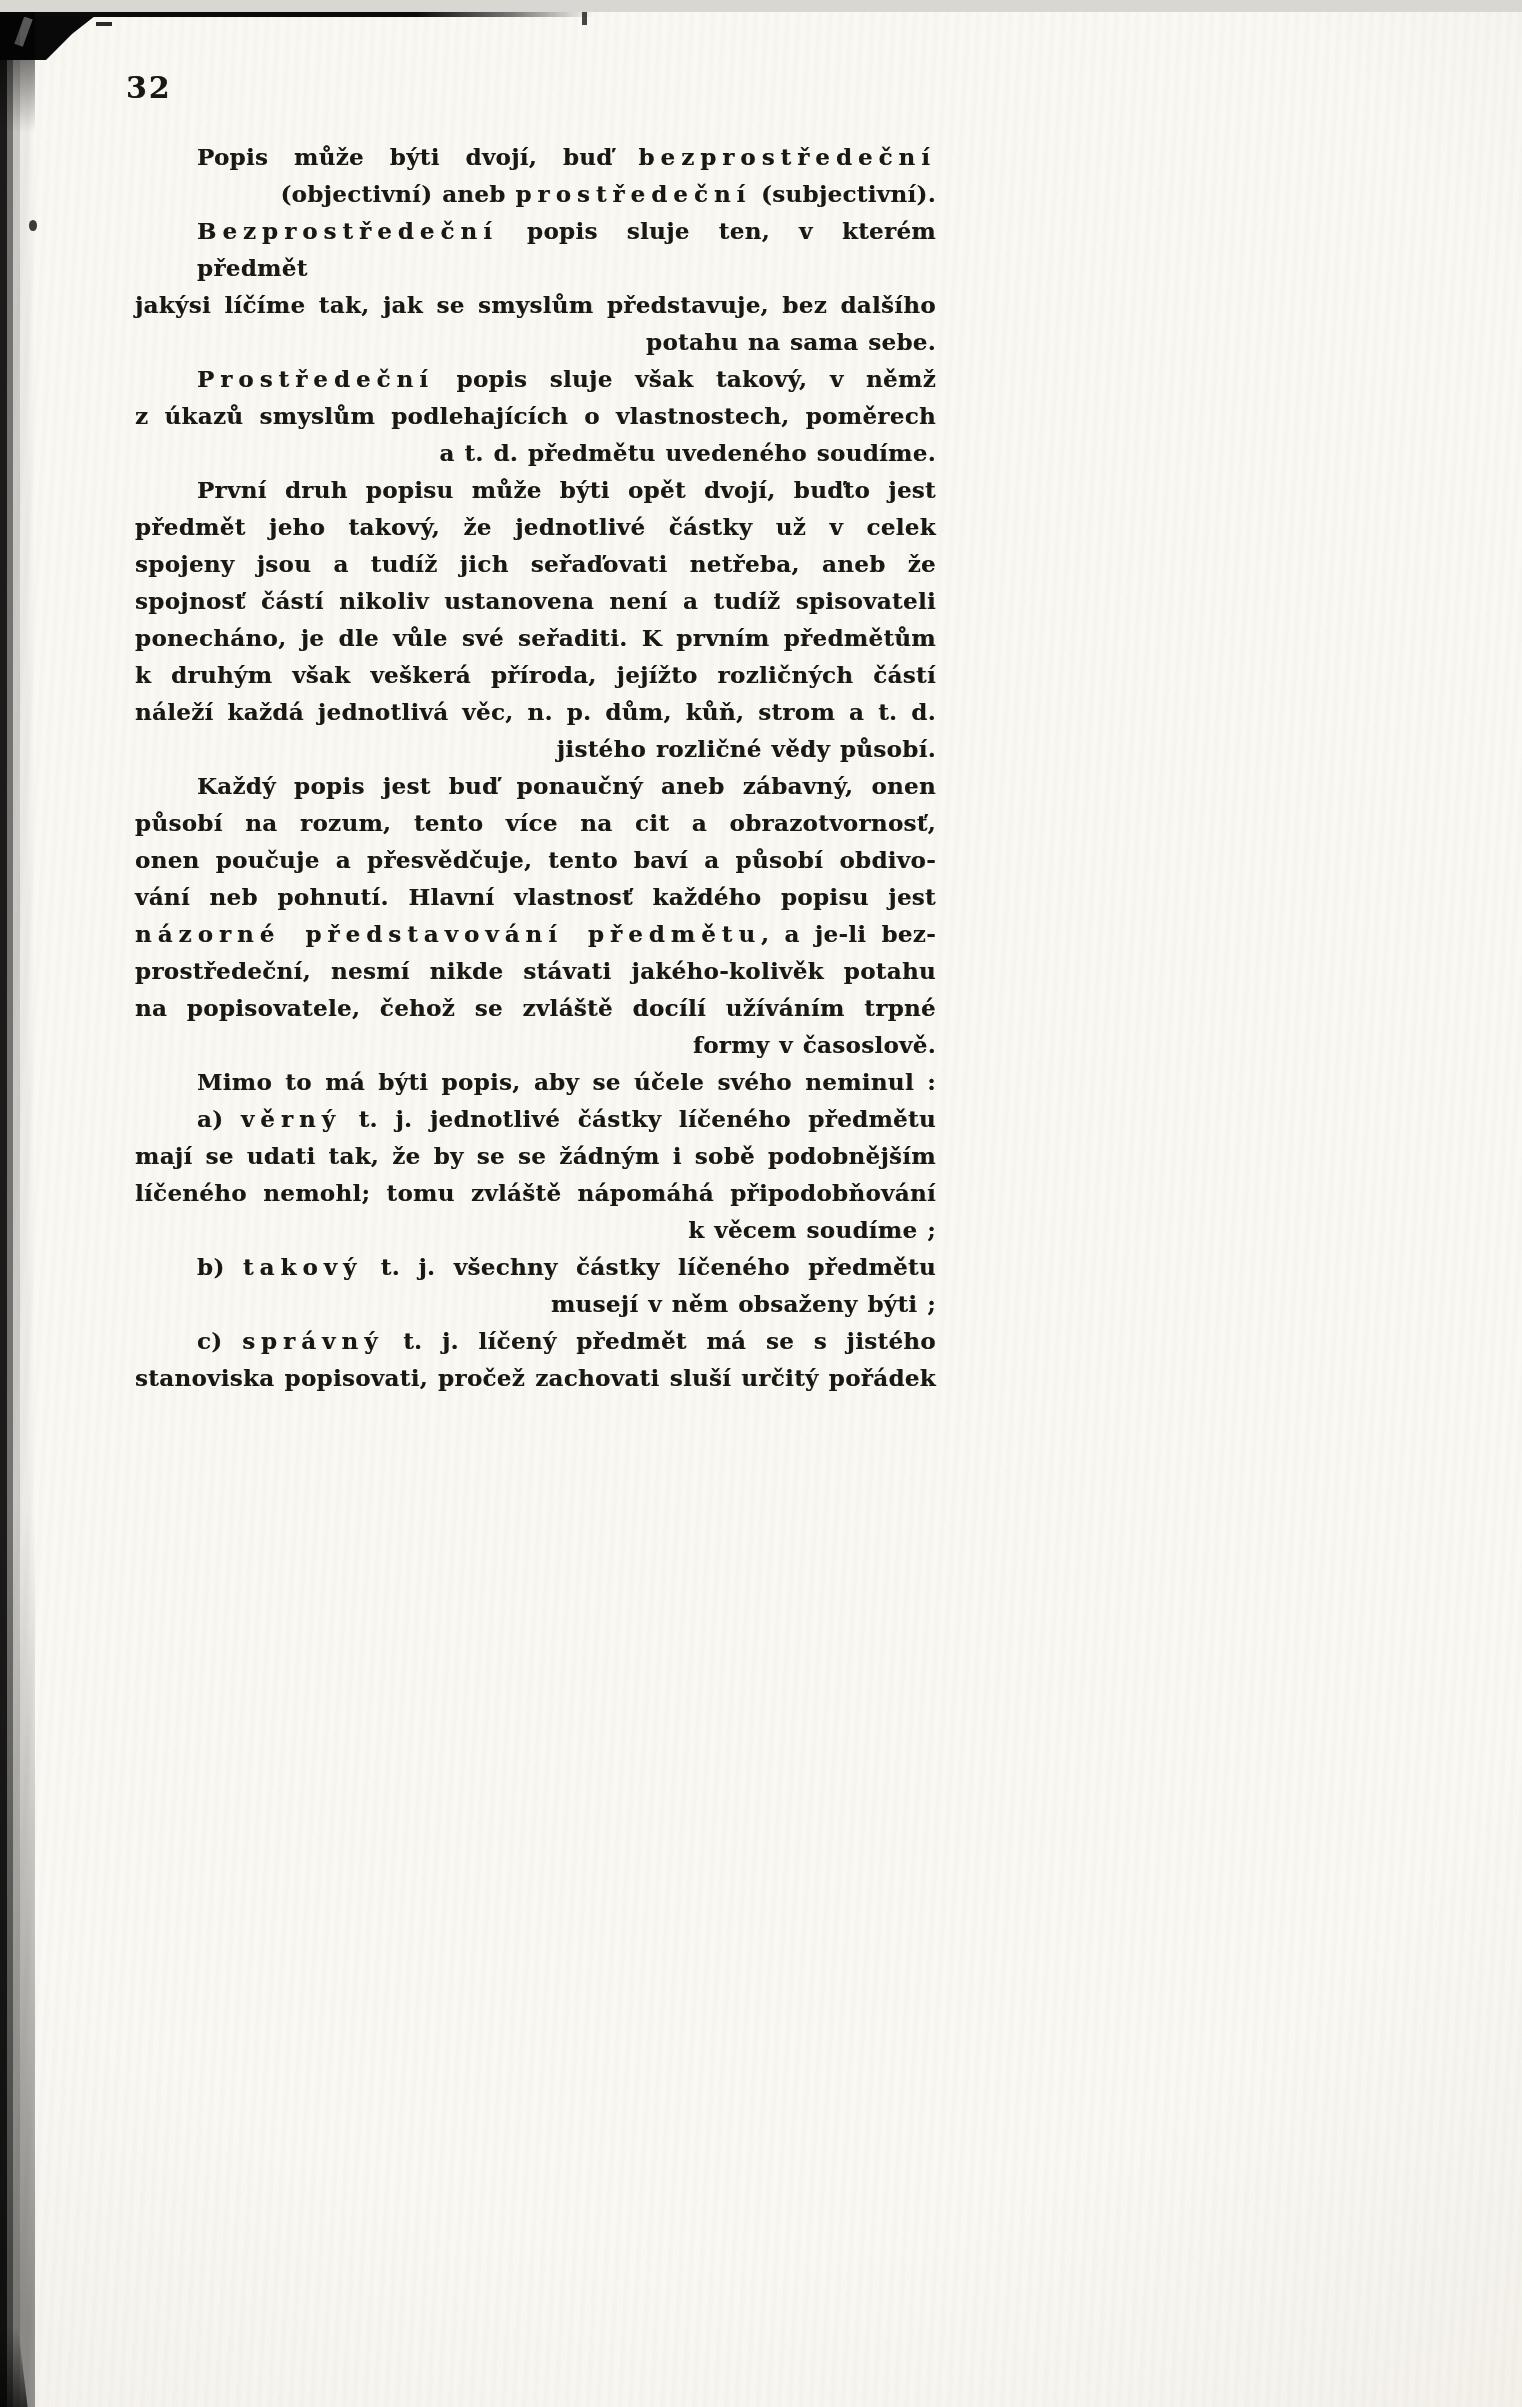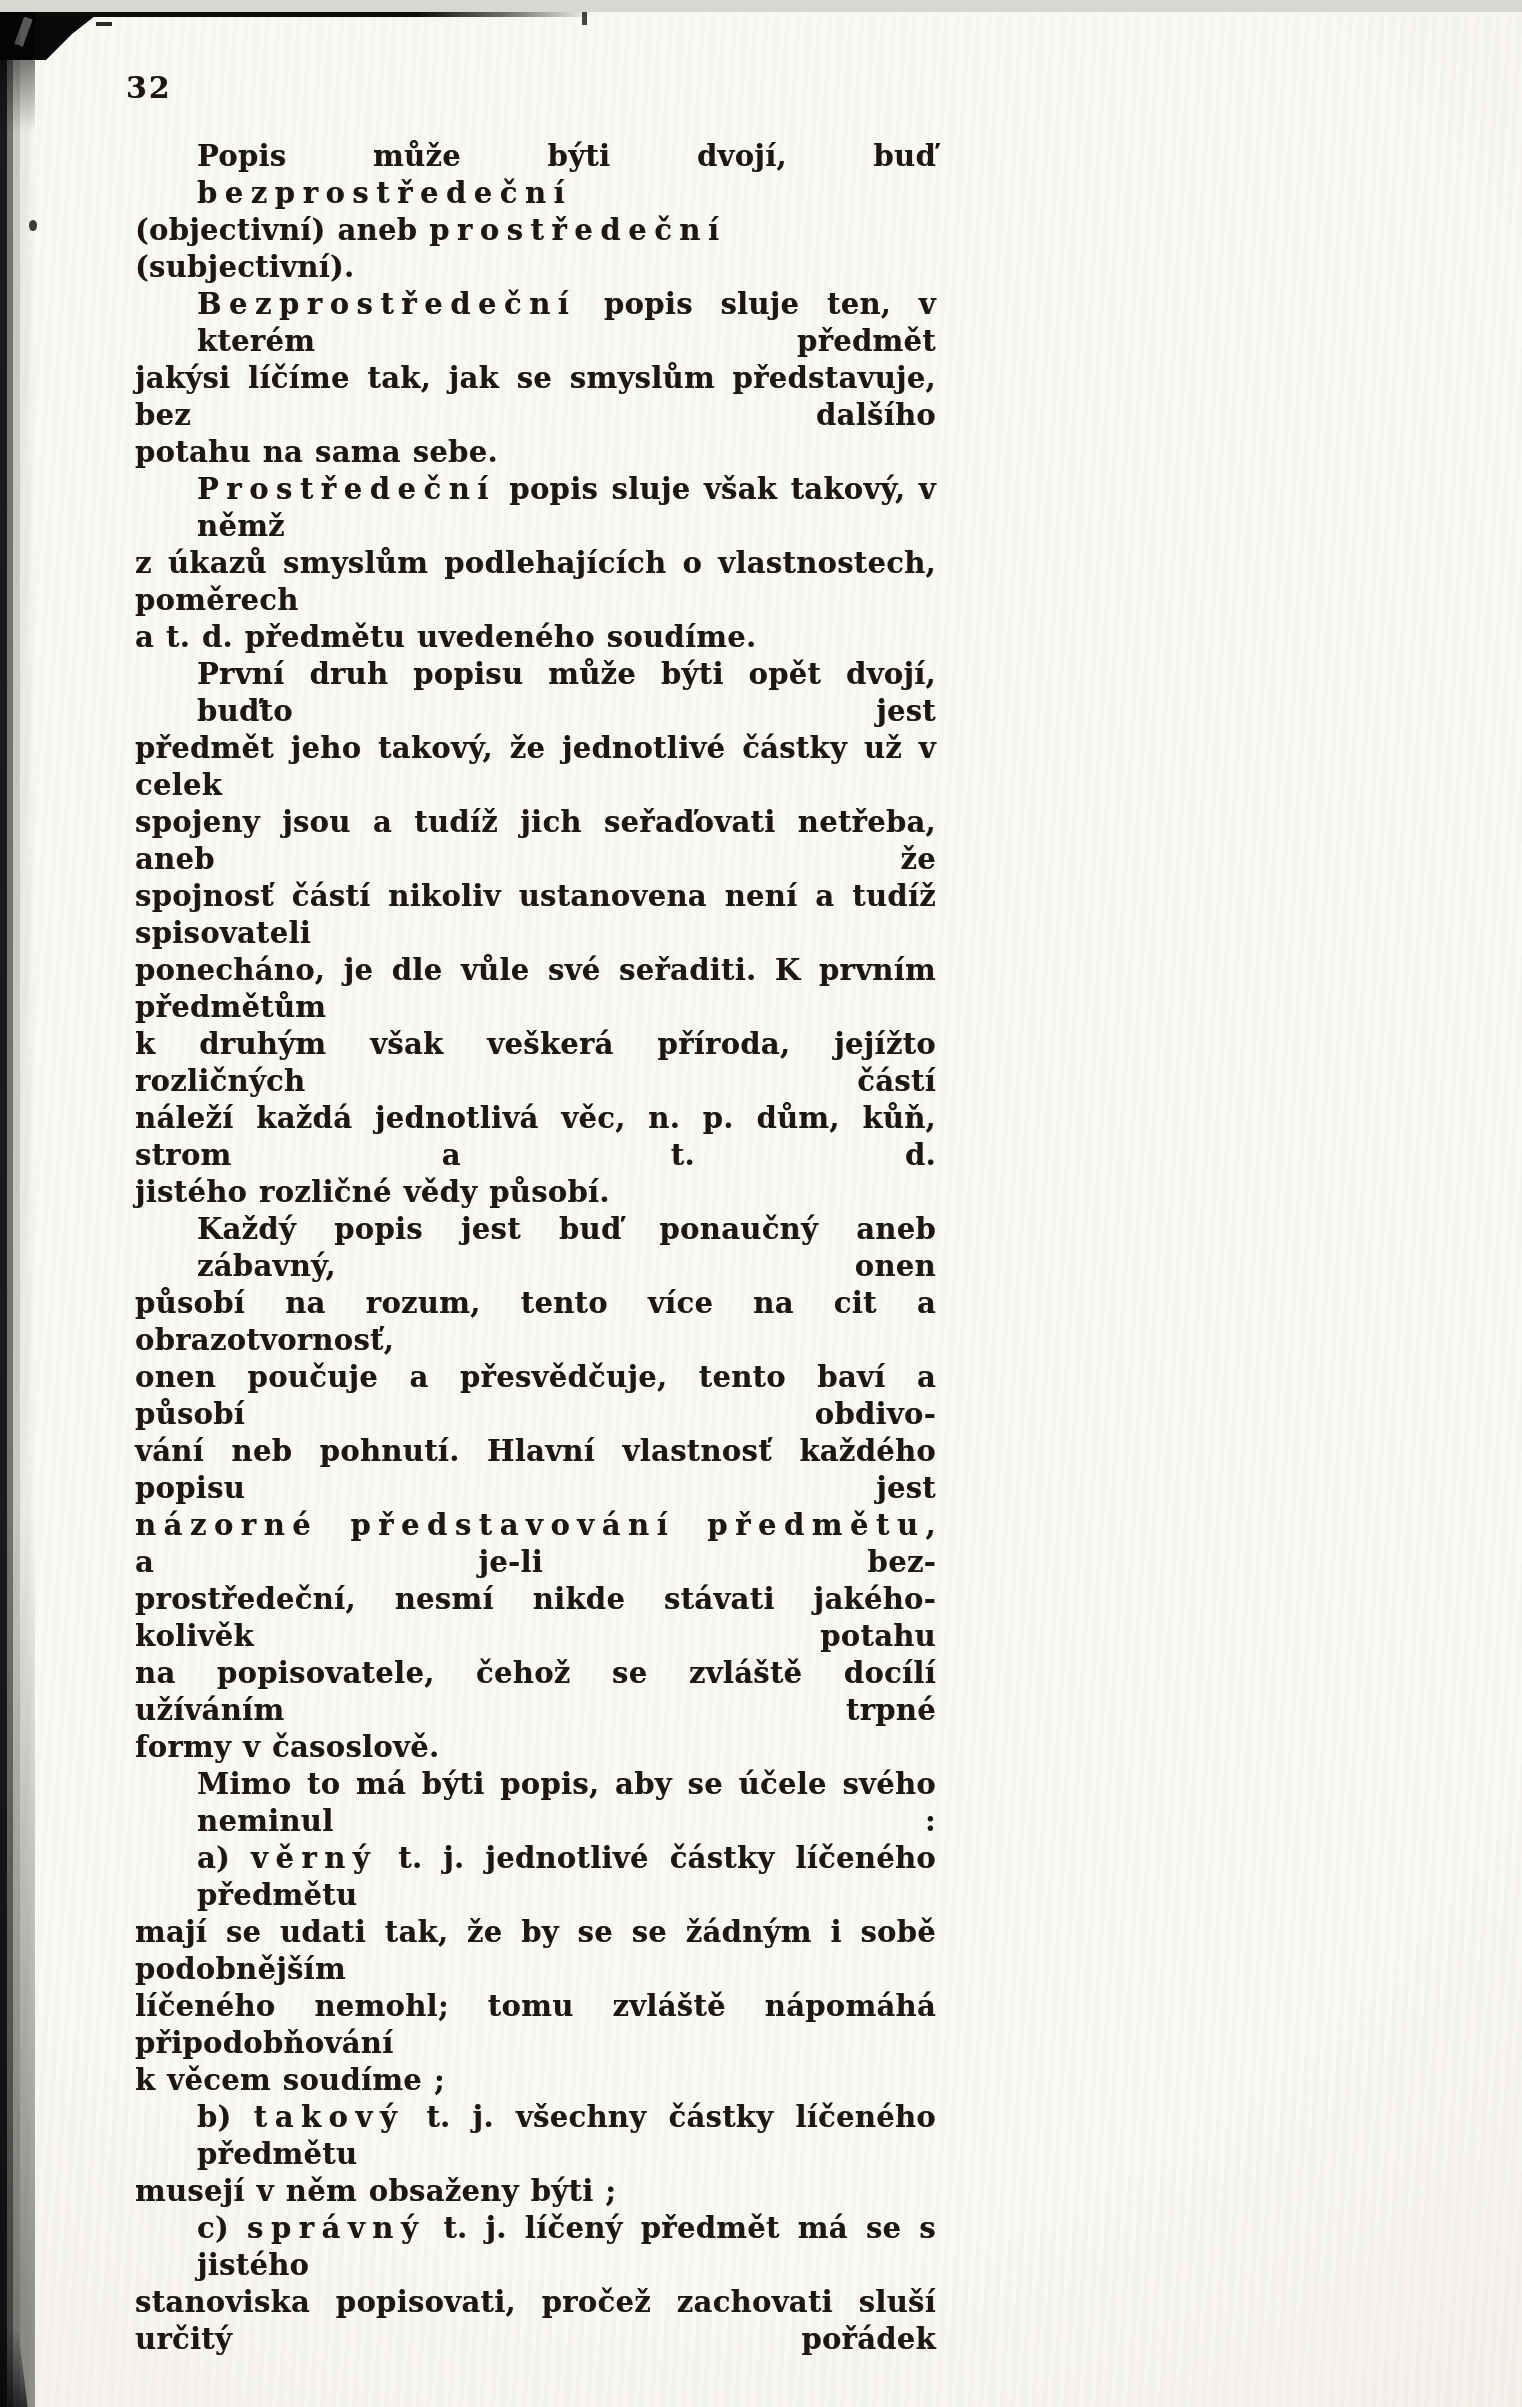--- a/index.html
+++ b/index.html
@@ -73,26 +73,26 @@
   
   .page-number {
     position: absolute; left: 126px; top: 58px;
     font-size: 30px; font-weight: 700; letter-spacing: 1.9px;
     color: var(--ink, #1b1713);
     text-shadow: 0.3px 0.3px 0.6px rgba(35,28,20,0.55);
   }
   .text-block {
     position: absolute; left: 135px; top: 126px; width: 801px;
     color: var(--ink, #1b1713);
-    font-size: 29px; line-height: 37px; font-weight: 700;
+    font-size: 23px; line-height: 37px; font-weight: 700;
     letter-spacing: 0.3px; word-spacing: 1.5px;
     text-shadow: 0.3px 0.3px 0.6px rgba(35,28,20,0.5);
   }
   .paragraph { margin: 0; }
-  .line { text-align: left; min-height: 37px; }
+  .line { text-align: right; min-height: 37px; }
   .line.justify { text-align: justify; text-align-last: justify; }
   .line.indent { padding-left: 62px; }
   .spaced { letter-spacing: 0.26em; word-spacing: 0.25em; }
 </style>
 </head>
 <body>
 
 <div class="page">
   <div class="corner-blot"></div>
   <div class="top-edge-line"></div>

